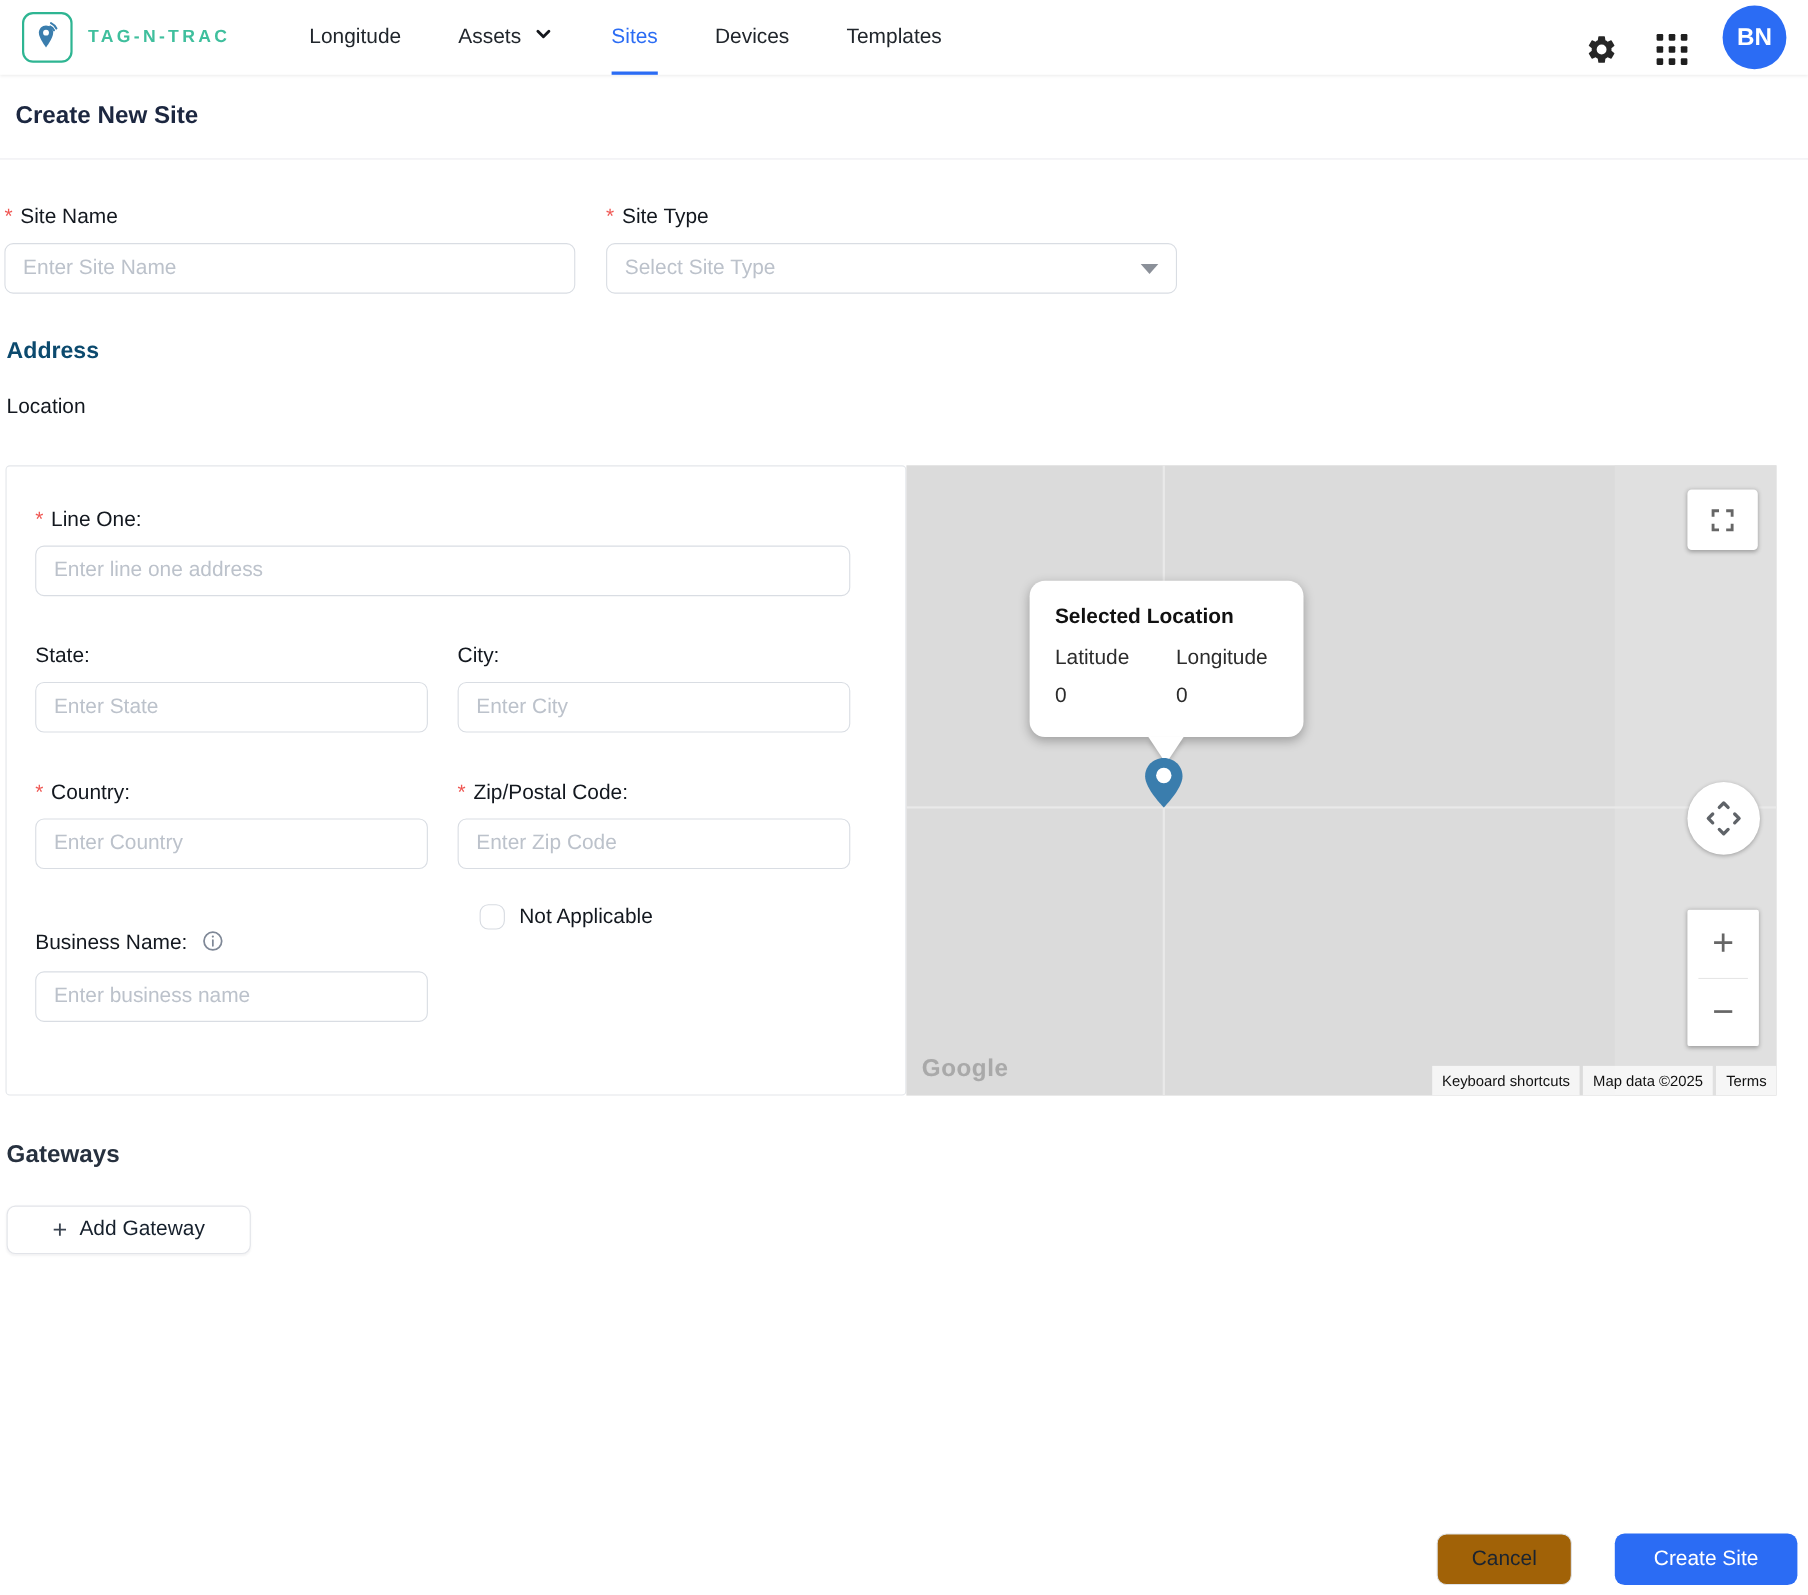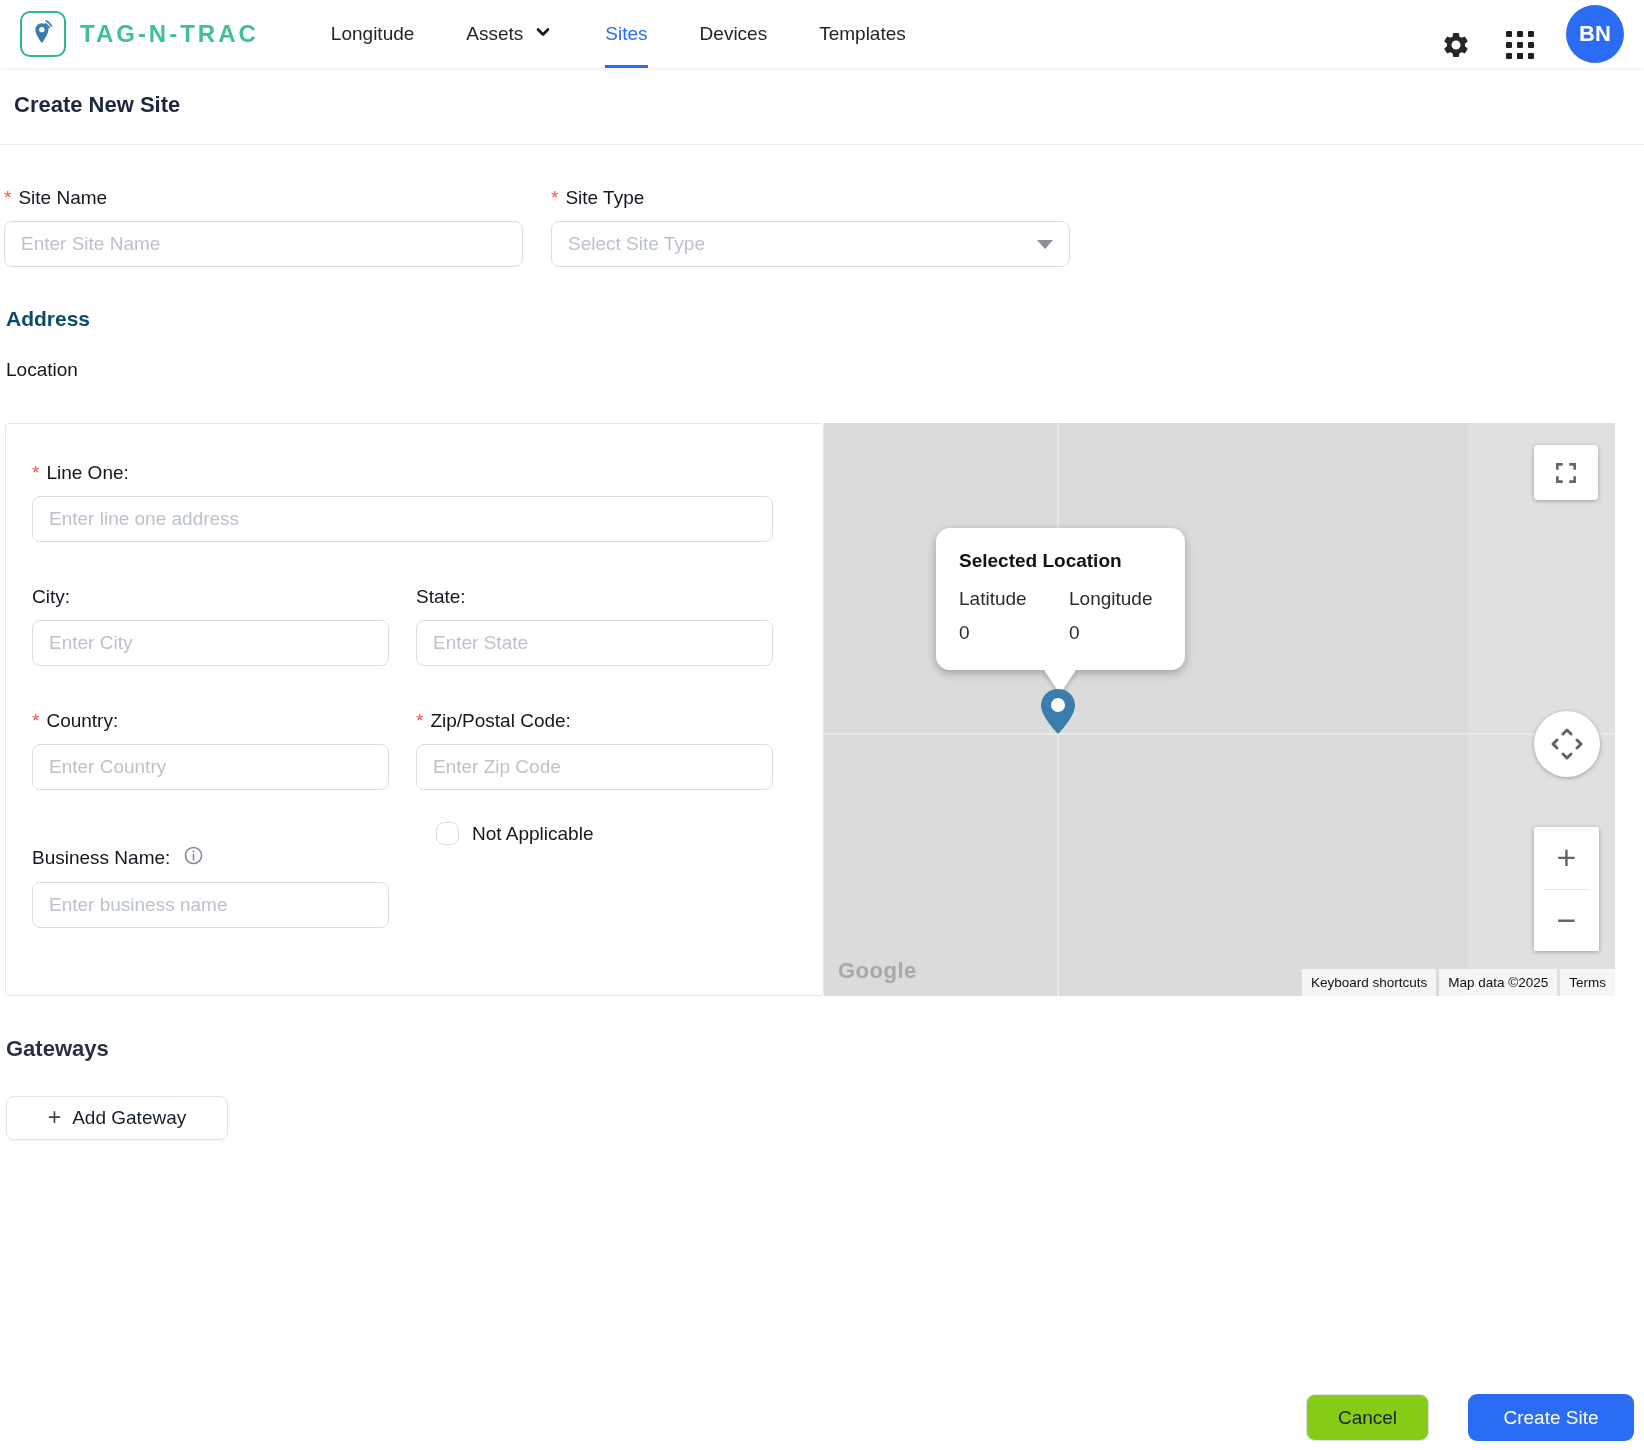--- a/index.html
+++ b/index.html
@@ -5,21 +5,21 @@
   * { margin:0; padding:0; box-sizing:border-box; }
   html,body { width:1644px; height:1450px; background:#ffffff;
     font-family:"Liberation Sans", sans-serif; color:#1b2430; overflow:hidden; }
   .page { position:relative; width:1644px; height:1450px; }
 
   
   .navbar { height:68px; display:flex; align-items:center; padding:0 20px;
     background:#fff; box-shadow:0 1px 3px rgba(0,0,0,.08); position:relative; z-index:5; }
   .logo-box { width:46px; height:46px; border:2.5px solid #2eb592; border-radius:10px;
     display:flex; align-items:center; justify-content:center; background:#fff; }
-  .brand-name { margin-left:14px; font-size:24px; font-weight:700; letter-spacing:3px;
+  .brand-name { margin-left:14px; font-size:16px; font-weight:700; letter-spacing:3px;
     color:#3fbf9d; }
   .nav-links { display:flex; align-items:center; margin-left:46px; height:68px; }
   .nav-item { position:relative; height:68px; display:flex; align-items:center; gap:10px;
     padding:0 26px; font-size:19px; color:#21262c; cursor:pointer; }
   .nav-item.active { color:#2b6cf4; }
   .nav-item.active::after { content:""; position:absolute; left:26px; right:26px; bottom:0;
     height:3px; background:#2b6cf4; }
   .nav-right { margin-left:auto; display:flex; align-items:flex-end; gap:28px; }
   .icon-btn { width:36px; height:36px; display:flex; align-items:center; justify-content:center;
     cursor:pointer; }
@@ -116,21 +116,21 @@
   .gateways-h { margin:40px 0 0 6px; font-size:22px; font-weight:700; color:#27313f; }
   .add-gateway { margin:34px 0 0 6px; width:222px; height:44px; border:1px solid #e2e4e9;
     border-radius:8px; background:#fff; box-shadow:0 1px 2px rgba(16,24,40,.05);
     display:flex; align-items:center; justify-content:center; gap:11px; font-size:19px;
     color:#16202c; cursor:pointer; }
   .add-plus { font-size:23px; color:#3a4350; line-height:1; margin-top:-2px; }
 
   .footer-actions { position:absolute; top:1394px; right:10px; display:flex; gap:39px; }
   .btn { height:47px; border-radius:9px; font-size:19px; display:flex; align-items:center;
     justify-content:center; cursor:pointer; font-family:"Liberation Sans", sans-serif; }
-  .btn-cancel { width:123px; background:#84cc16; border:1px solid #dfe3e8; color:#1b2430; }
+  .btn-cancel { width:123px; background:#a16207; border:1px solid #dfe3e8; color:#1b2430; }
   .btn-primary { width:166px; background:#2b6cf4; border:none; color:#fff; }
 </style>
 </head>
 <body>
 
 <div class="page">
 
   <header class="navbar">
     <div class="logo-box">
       <span>
@@ -225,29 +225,29 @@
     <div class="addr-card">
       <div class="field-label">
         <span class="req">*</span>
         <span>Line One:</span>
       </div>
       <input class="tb" type="text" style="width: 741px;" placeholder="Enter line one address">
 
       <div class="form-grid row-gap">
         <div>
           <div class="field-label">
-            <span>City:</span>
-          </div>
-          <input class="tb" type="text" placeholder="Enter City" style="">
+            <span>State:</span>
+          </div>
+          <input class="tb" type="text" placeholder="Enter State" style="">
         </div>
         <div>
           <div class="field-label">
-            <span>State:</span>
-          </div>
-          <input class="tb" type="text" placeholder="Enter State" style="">
+            <span>City:</span>
+          </div>
+          <input class="tb" type="text" placeholder="Enter City" style="">
         </div>
       </div>
 
       <div class="form-grid row-gap">
         <div>
           <div class="field-label">
             <span class="req">*</span>
             <span>Country:</span>
           </div>
           <input class="tb" type="text" placeholder="Enter Country" style="">

